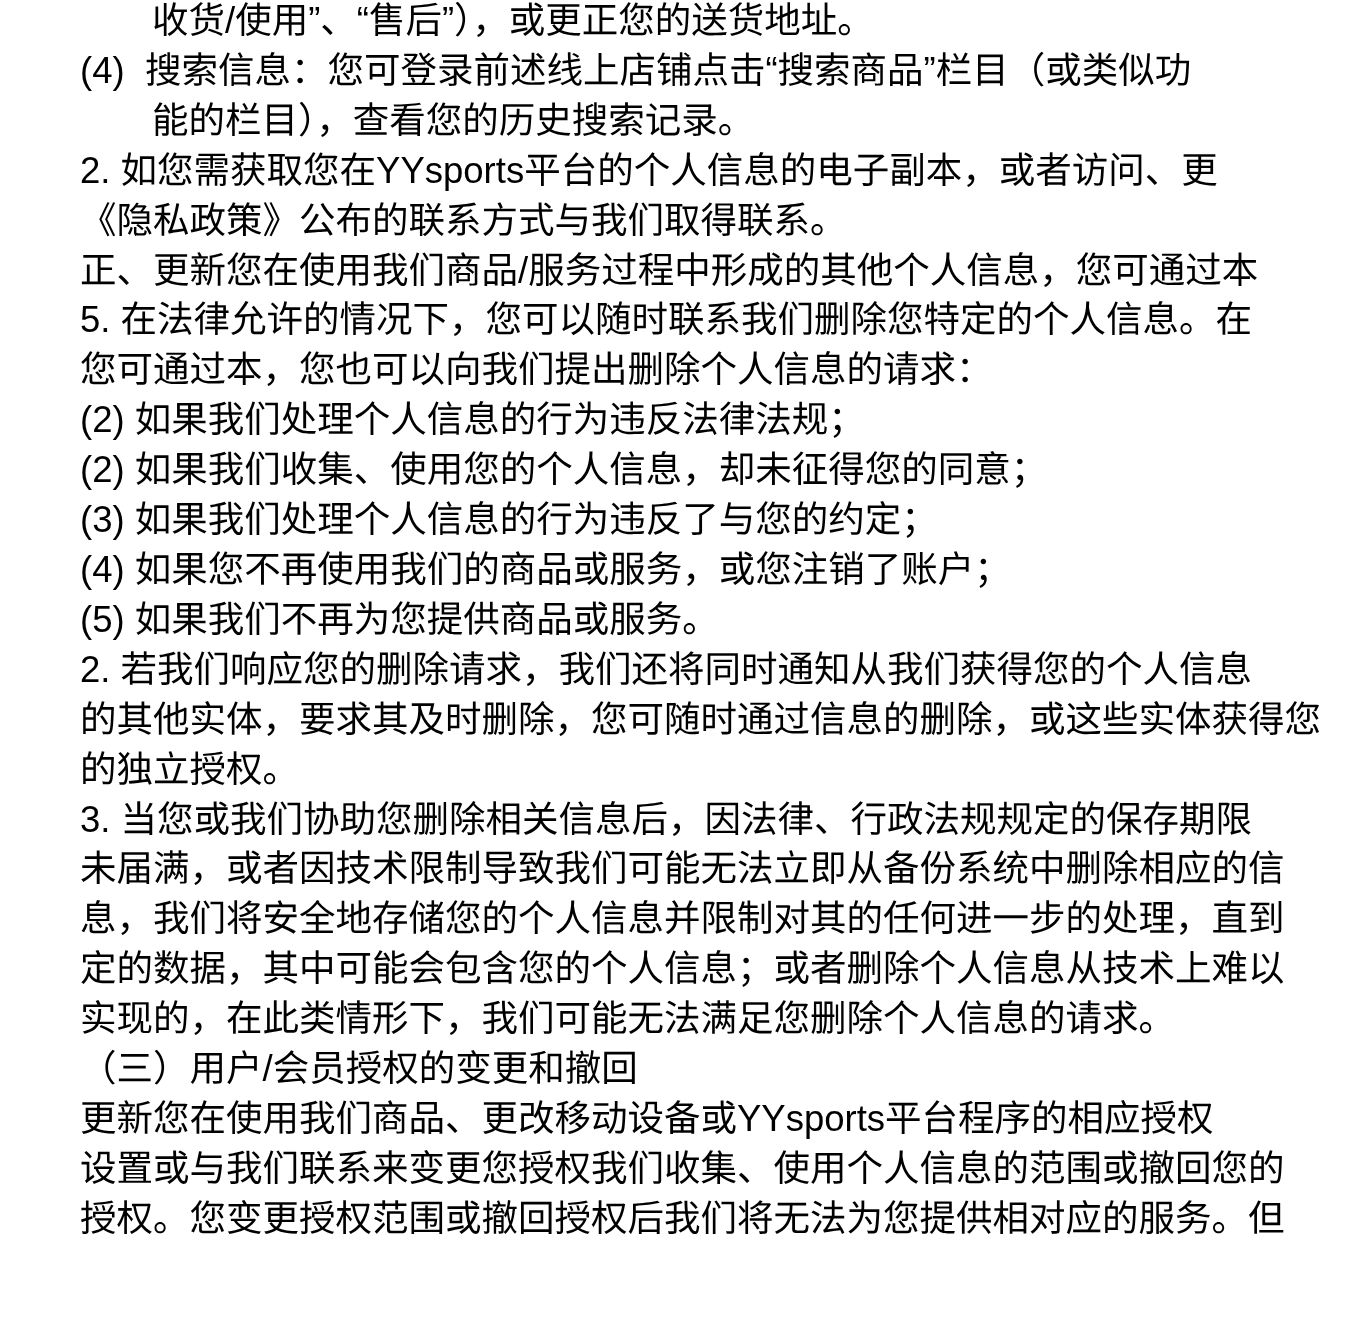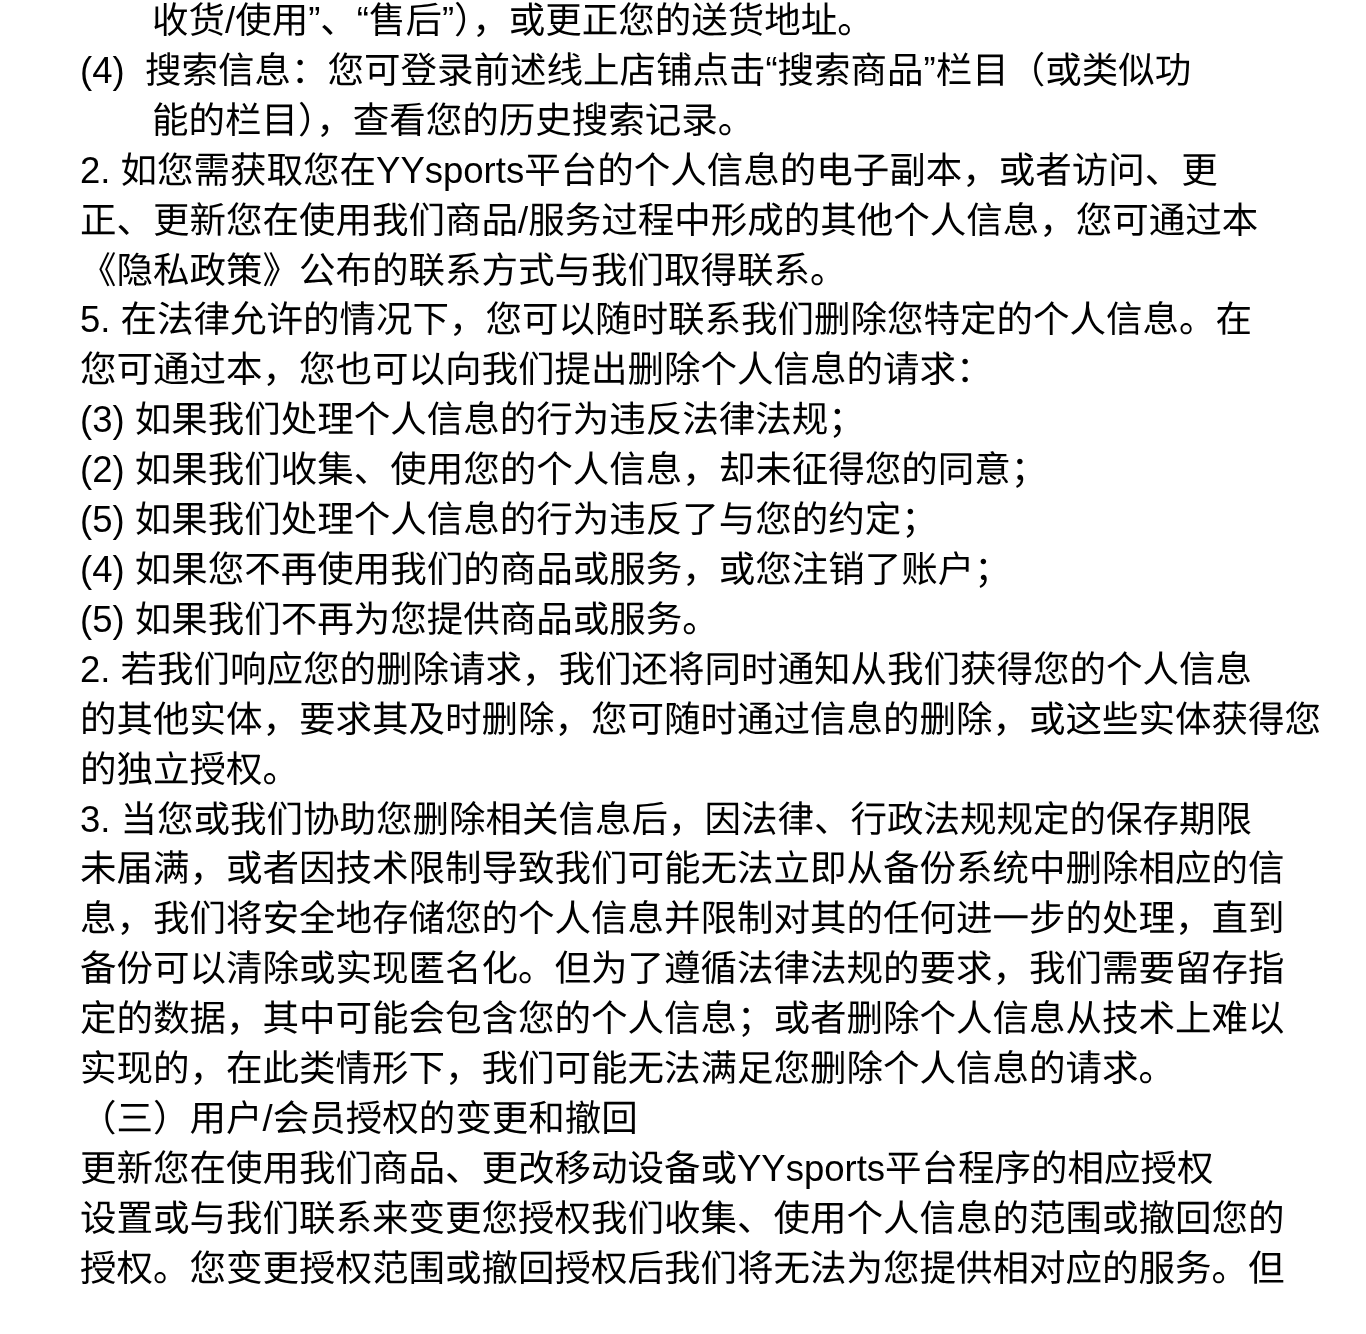--- a/index.html
+++ b/index.html
@@ -33,35 +33,34 @@
   }
 </style>
 </head>
 <body style="background: rgb(255, 255, 255);">
 
 <div class="doc" id="doc" style="color: rgb(0, 0, 0);">
     <div class="line indent">收货/使用”、“售后”），或更正您的送货地址。</div>
     <div class="line">(4)  搜索信息：您可登录前述线上店铺点击“搜索商品”栏目（或类似功</div>
     <div class="line indent">能的栏目），查看您的历史搜索记录。</div>
     <div class="line">2. 如您需获取您在YYsports平台的个人信息的电子副本，或者访问、更</div>
+    <div class="line">《隐私政策》公布的联系方式与我们取得联系。</div>
     <div class="line">正、更新您在使用我们商品/服务过程中形成的其他个人信息，您可通过本</div>
-    <div class="line">《隐私政策》公布的联系方式与我们取得联系。</div>
     <div class="line">5. 在法律允许的情况下，您可以随时联系我们删除您特定的个人信息。在</div>
     <div class="line">您可通过本，您也可以向我们提出删除个人信息的请求：</div>
-    <div class="line">(3) 如果我们处理个人信息的行为违反法律法规；</div>
+    <div class="line">(2) 如果我们处理个人信息的行为违反法律法规；</div>
     <div class="line">(2) 如果我们收集、使用您的个人信息，却未征得您的同意；</div>
-    <div class="line">(5) 如果我们处理个人信息的行为违反了与您的约定；</div>
+    <div class="line">(3) 如果我们处理个人信息的行为违反了与您的约定；</div>
     <div class="line">(4) 如果您不再使用我们的商品或服务，或您注销了账户；</div>
     <div class="line">(5) 如果我们不再为您提供商品或服务。</div>
     <div class="line">2. 若我们响应您的删除请求，我们还将同时通知从我们获得您的个人信息</div>
     <div class="line">的其他实体，要求其及时删除，您可随时通过信息的删除，或这些实体获得您</div>
     <div class="line">的独立授权。</div>
     <div class="line">3. 当您或我们协助您删除相关信息后，因法律、行政法规规定的保存期限</div>
     <div class="line">未届满，或者因技术限制导致我们可能无法立即从备份系统中删除相应的信</div>
     <div class="line">息，我们将安全地存储您的个人信息并限制对其的任何进一步的处理，直到</div>
-    <div class="line">备份可以清除或实现匿名化。但为了遵循法律法规的要求，我们需要留存指</div>
     <div class="line">定的数据，其中可能会包含您的个人信息；或者删除个人信息从技术上难以</div>
     <div class="line">实现的，在此类情形下，我们可能无法满足您删除个人信息的请求。</div>
     <div class="line">（三）用户/会员授权的变更和撤回</div>
     <div class="line">更新您在使用我们商品、更改移动设备或YYsports平台程序的相应授权</div>
     <div class="line">设置或与我们联系来变更您授权我们收集、使用个人信息的范围或撤回您的</div>
     <div class="line">授权。您变更授权范围或撤回授权后我们将无法为您提供相对应的服务。但</div>
   </div>
 
 </body></html>

